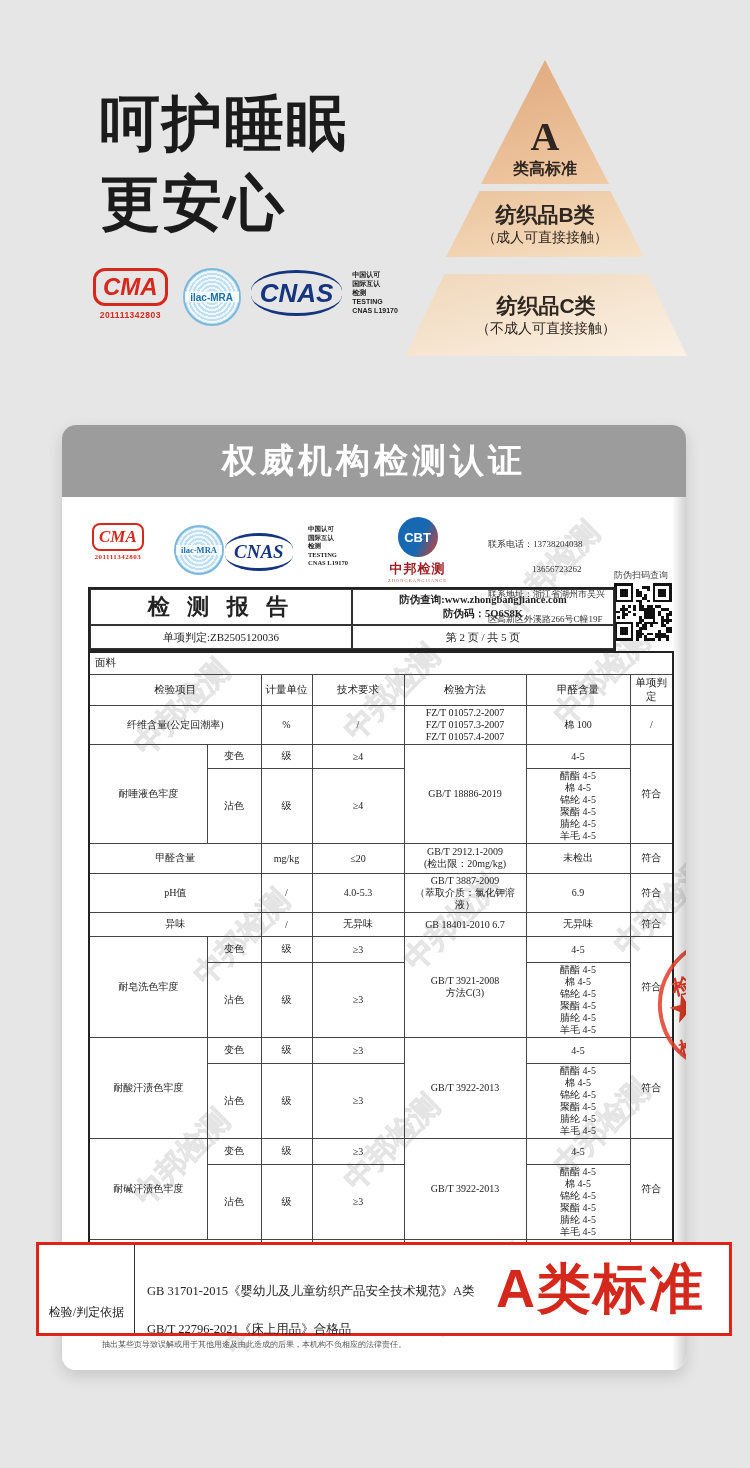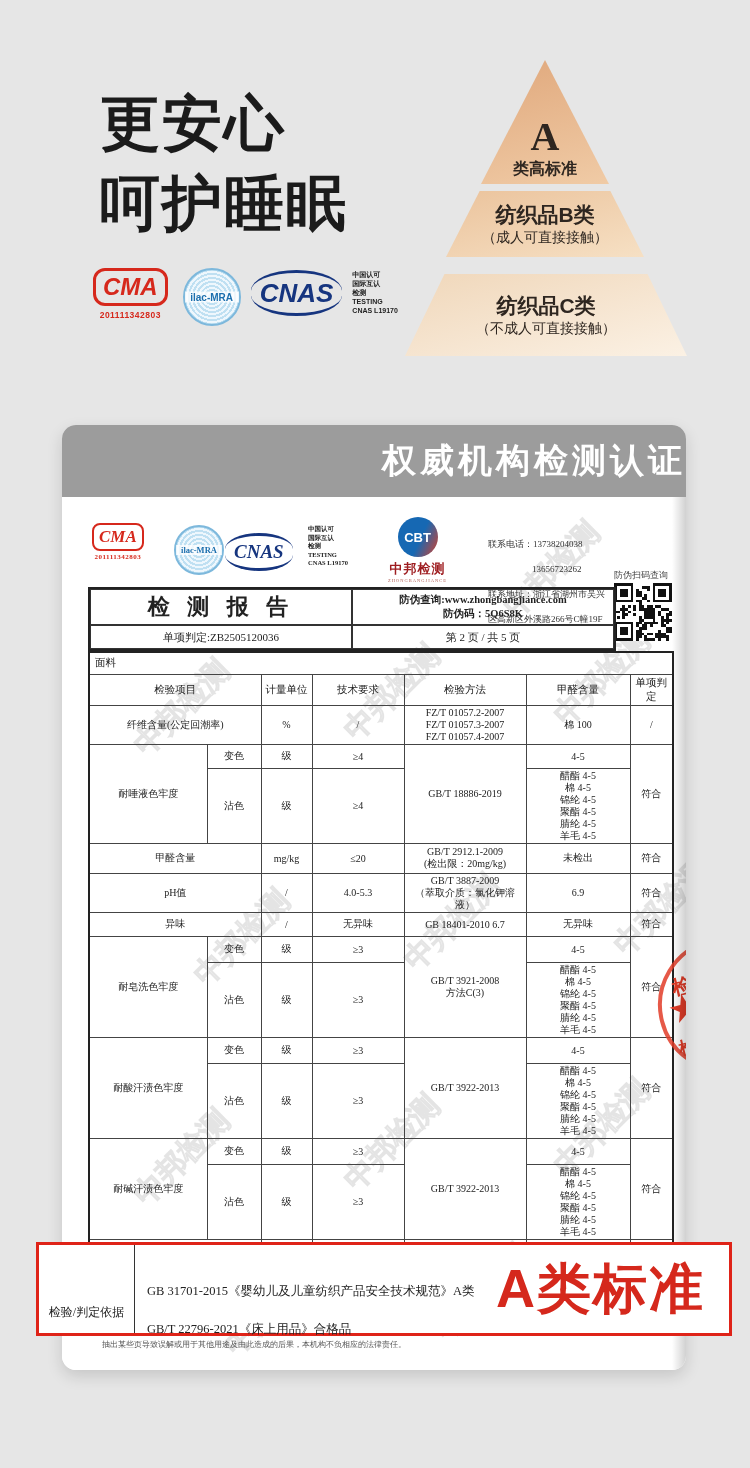--- a/index.html
+++ b/index.html
@@ -39,21 +39,21 @@
     clip-path:polygon(17% 0,83% 0,100% 100%,0 100%);
     background:linear-gradient(165deg,#ebc39c,#f6e0c4);}
   .tier-c{width:282px;height:82px;margin-top:17px;justify-content:center;
     clip-path:polygon(14% 0,86% 0,100% 100%,0 100%);
     background:linear-gradient(165deg,#f0d7ba,#fbf1e4);}
   .tier .t1{font-size:21px;font-weight:800;line-height:26px;}
   .tier .t2{font-size:14px;font-weight:500;line-height:19px;}
   
   .cert-card{position:absolute;left:62px;top:425px;width:624px;height:945px;border-radius:14px;
     overflow:hidden;background:#fff;box-shadow:0 6px 16px rgba(0,0,0,.14);}
-  .card-head{height:72px;background:#9c9c9c;display:flex;align-items:center;justify-content:flex-end;}
+  .card-head{height:72px;background:#9c9c9c;display:flex;align-items:center;justify-content:center;}
   .card-head h2{margin:0;color:#fff;font-size:34px;font-weight:800;letter-spacing:4px;}
   .card-body{position:relative;height:873px;background:#fff;
     font-family:"Liberation Serif","DejaVu Serif",serif;color:#222;}
   .card-body::after{content:"";position:absolute;top:0;right:0;bottom:0;width:14px;
     background:linear-gradient(to right,rgba(0,0,0,0),rgba(0,0,0,.18));pointer-events:none;}
   
   .wm{position:absolute;font-weight:700;font-size:30px;color:transparent;
     -webkit-text-stroke:1px #cfcfcf;transform:rotate(-45deg);opacity:.55;white-space:nowrap;pointer-events:none;}
   
   .rl{position:absolute;}
@@ -102,22 +102,22 @@
   .basis-label{position:absolute;left:0;top:0;bottom:0;width:96px;border-right:1.5px solid #333;
     display:flex;align-items:flex-end;justify-content:center;font-size:12px;padding-bottom:12px;box-sizing:border-box;}
   .basis-lines{position:absolute;left:108px;top:18px;font-size:12.5px;line-height:19px;white-space:pre-line;}
   .basis-highlight{position:absolute;right:24px;top:50%;transform:translateY(-50%);
     font-family:"Liberation Sans","DejaVu Sans",sans-serif;font-size:54px;font-weight:900;color:#d5281c;letter-spacing:2px;}
 </style>
 </head>
 <body>
 
 <div class="heading">
+  <div>呵护睡眠</div>
   <div>更安心</div>
-  <div>呵护睡眠</div>
 </div>
 
 <div class="cert-row">
   <div class="cma">
     <div class="cma-box">CMA</div>
     <div class="cma-num">201111342803</div>
   </div>
   <div class="ilac">
     <span>ilac-MRA</span>
   </div>

